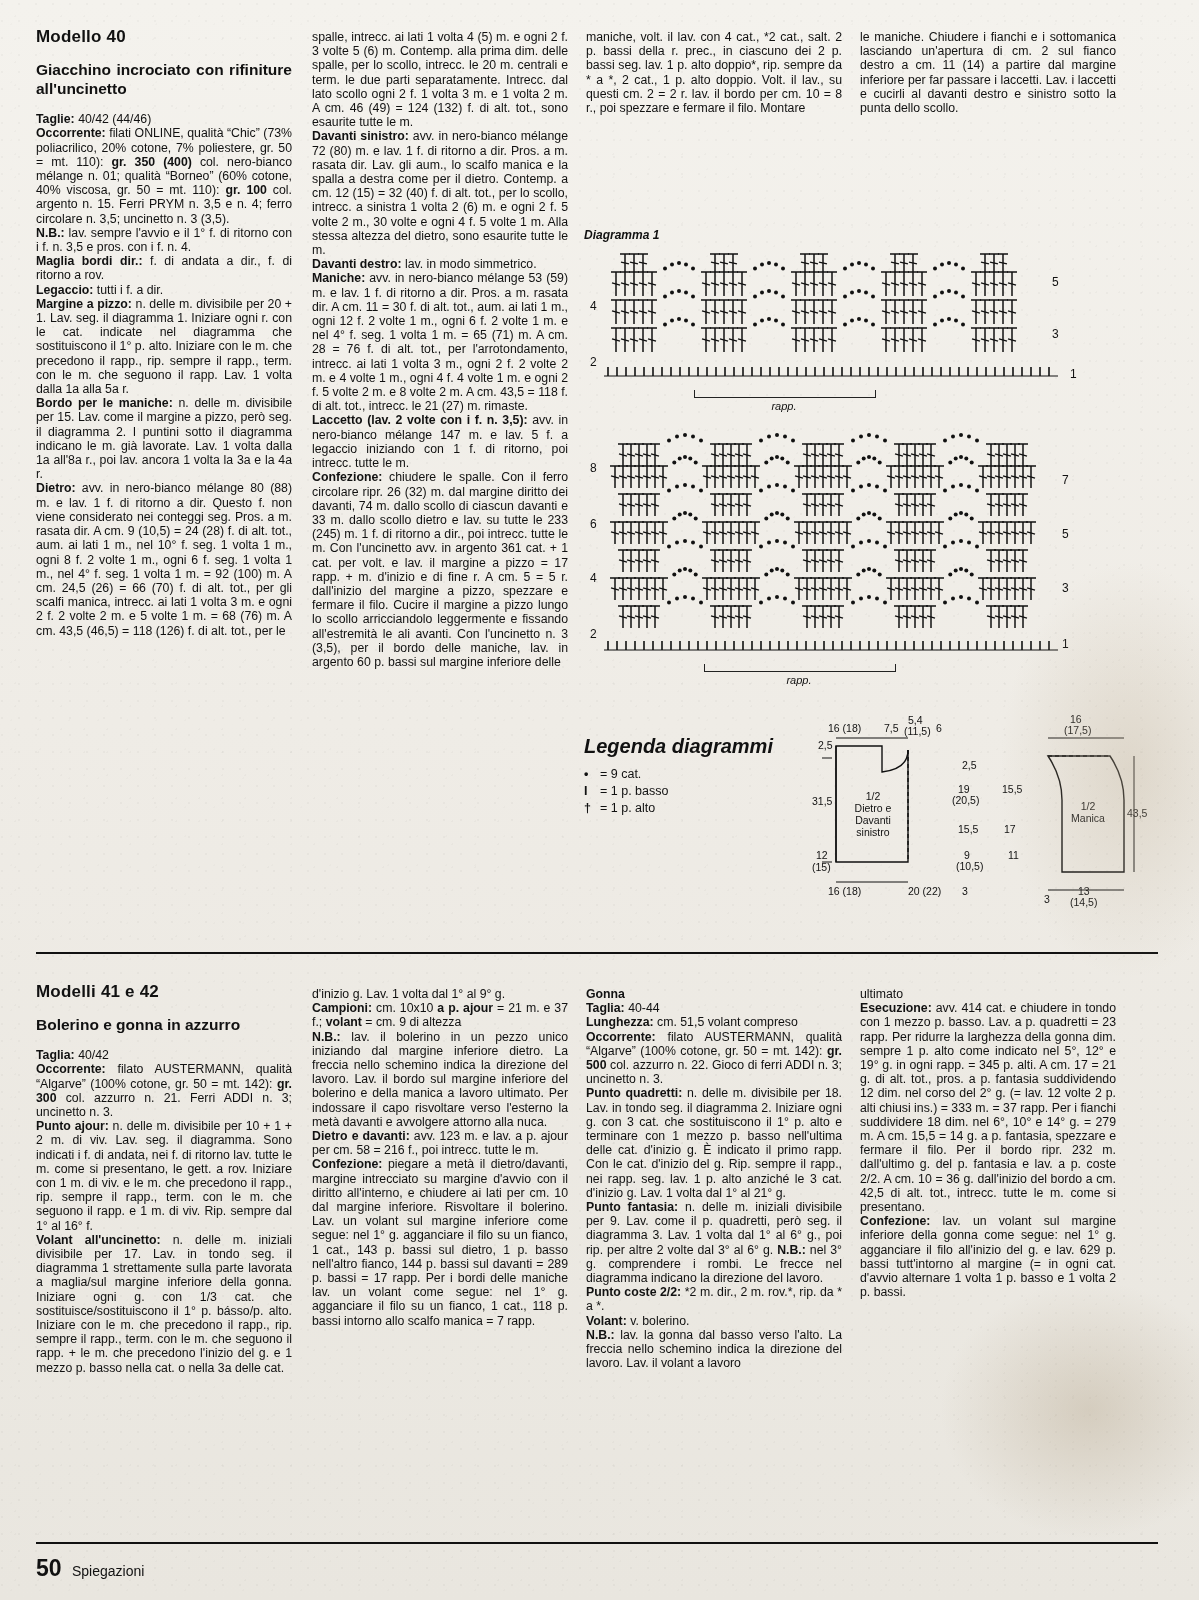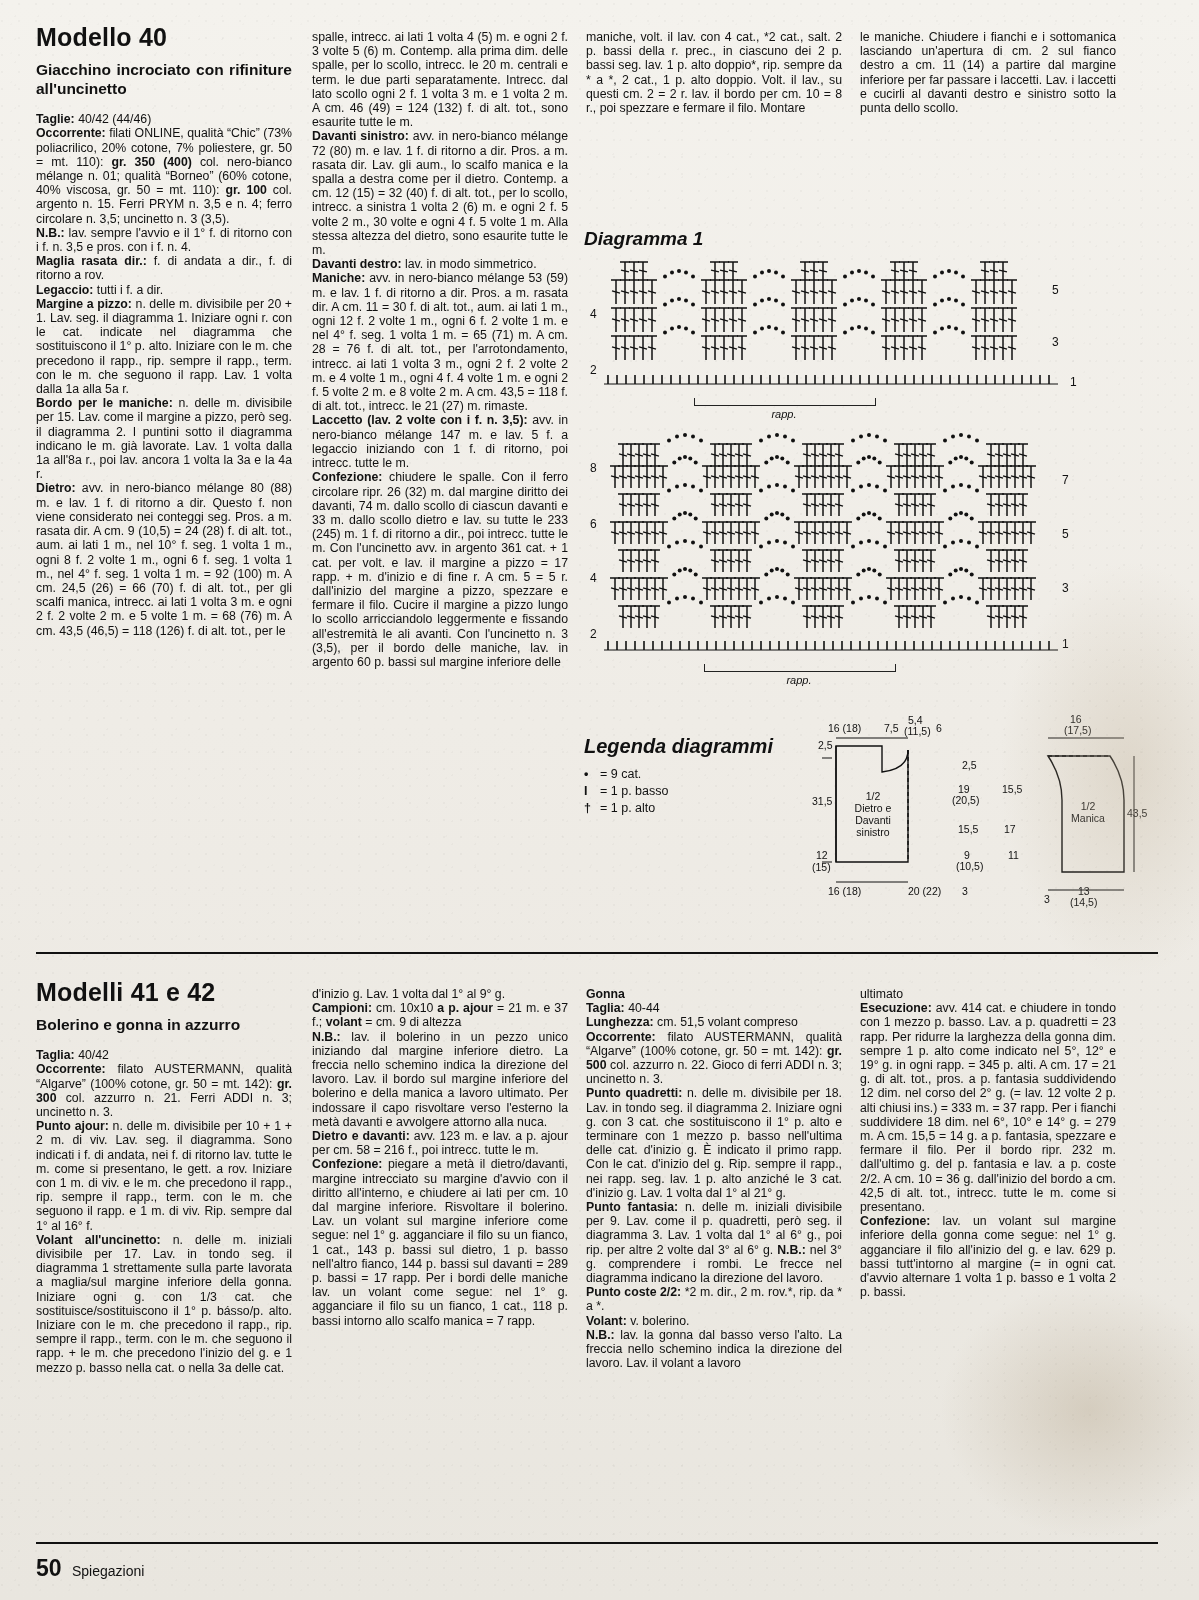--- a/index.html
+++ b/index.html
@@ -45,37 +45,37 @@
   }
   .c1{left:0;}
   .c2{left:276px;}
   .c3{left:550px;}
   .c4{left:824px;}
 
   .col p{margin:0 0 0 0;}
   b{font-weight:bold;}
 
   h1.model{
-    font-size:25px;
+    font-size:17px;
     font-weight:bold;
     margin:0 0 16px 0;
     letter-spacing:.2px;
   }
   h2.sub{
     font-size:15.5px;
     font-weight:bold;
     margin:0 0 14px 0;
     line-height:19px;
   }
 
   
   .diagtitle{
     font-style:italic;
     font-weight:bold;
-    font-size:19px;
+    font-size:12px;
     margin:0 0 6px 0;
   }
   .diagbox{position:relative;}
   .rapp{
     text-align:center;
     font-size:11px;
     font-style:italic;
     margin-top:2px;
   }
   .bracket{
@@ -130,21 +130,21 @@
 
   <div class="cols">
 
     <div class="col c1">
       <h1 class="model">Modello 40</h1>
       <h2 class="sub">Giacchino incrociato con rifiniture all'uncinetto</h2>
       <div>
           <p><b>Taglie:</b> 40/42 (44/46)</p>
           <p><b>Occorrente:</b> filati ONLINE, qualità “Chic” (73% poliacrilico, 20% cotone, 7% poliestere, gr. 50 = mt. 110): <b>gr. 350 (400)</b> col. nero-bianco mélange n. 01; qualità “Borneo” (60% cotone, 40% viscosa, gr. 50 = mt. 110): <b>gr. 100</b> col. argento n. 15. Ferri PRYM n. 3,5 e n. 4; ferro circolare n. 3,5; uncinetto n. 3 (3,5).</p>
           <p><b>N.B.:</b> lav. sempre l'avvio e il 1° f. di ritorno con i f. n. 3,5 e pros. con i f. n. 4.</p>
-          <p><b>Maglia rasata dir.:</b> f. di andata a dir., f. di ritorno a rov.</p>
+          <p><b>Maglia bordi dir.:</b> f. di andata a dir., f. di ritorno a rov.</p>
           <p><b>Legaccio:</b> tutti i f. a dir.</p>
           <p><b>Margine a pizzo:</b> n. delle m. divisibile per 20 + 1. Lav. seg. il diagramma 1. Iniziare ogni r. con le cat. indicate nel diagramma che sostituiscono il 1° p. alto. Iniziare con le m. che precedono il rapp., rip. sempre il rapp., term. con le m. che seguono il rapp. Lav. 1 volta dalla 1a alla 5a r.</p>
           <p><b>Bordo per le maniche:</b> n. delle m. divisibile per 15. Lav. come il margine a pizzo, però seg. il diagramma 2. I puntini sotto il diagramma indicano le m. già lavorate. Lav. 1 volta dalla 1a all'8a r., poi lav. ancora 1 volta la 3a e la 4a r.</p>
           <p><b>Dietro:</b> avv. in nero-bianco mélange 80 (88) m. e lav. 1 f. di ritorno a dir. Questo f. non viene considerato nei conteggi seg. Pros. a m. rasata dir. A cm. 9 (10,5) = 24 (28) f. di alt. tot., aum. ai lati 1 m., nel 10° f. seg. 1 volta 1 m., ogni 8 f. 2 volte 1 m., ogni 6 f. seg. 1 volta 1 m., nel 4° f. seg. 1 volta 1 m. = 92 (100) m. A cm. 24,5 (26) = 66 (70) f. di alt. tot., per gli scalfi manica, intrecc. ai lati 1 volta 3 m. e ogni 2 f. 2 volte 2 m. e 5 volte 1 m. = 68 (76) m. A cm. 43,5 (46,5) = 118 (126) f. di alt. tot., per le</p>
         </div>
     </div>
 
     <div class="col c2">
       <div>
           <p>spalle, intrecc. ai lati 1 volta 4 (5) m. e ogni 2 f. 3 volte 5 (6) m. Contemp. alla prima dim. delle spalle, per lo scollo, intrecc. le 20 m. centrali e term. le due parti separatamente. Intrecc. dal lato scollo ogni 2 f. 1 volta 3 m. e 1 volta 2 m. A cm. 46 (49) = 124 (132) f. di alt. tot., sono esaurite tutte le m.</p>

